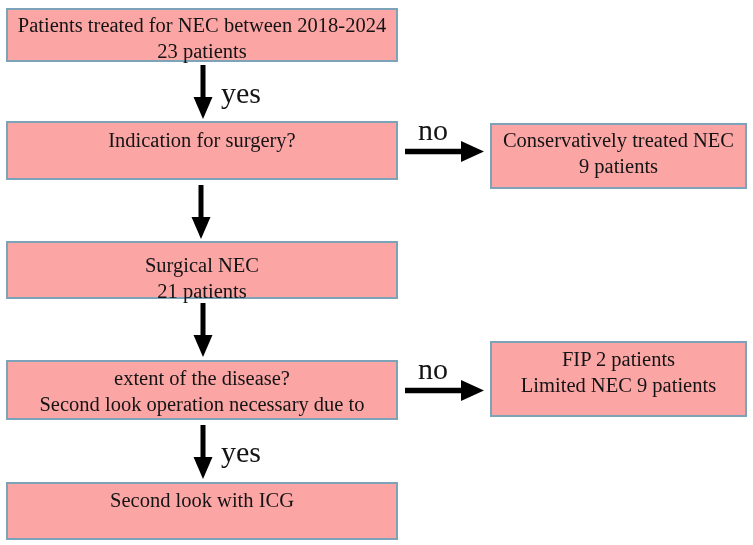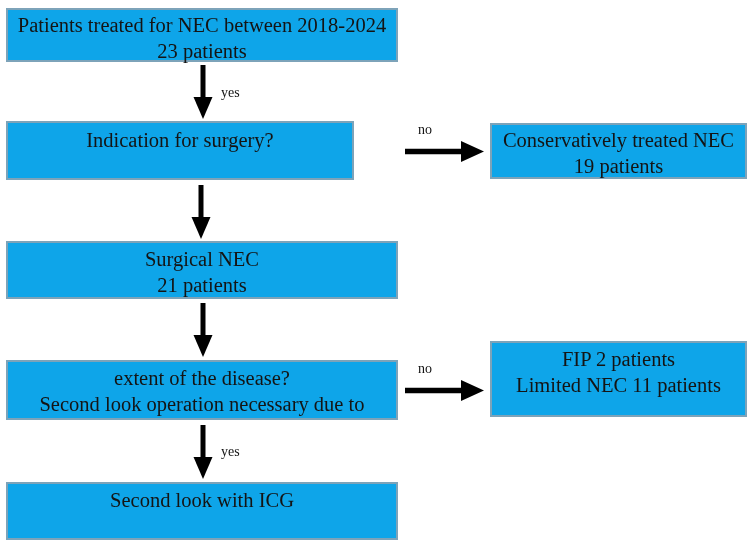--- a/index.html
+++ b/index.html
@@ -13,58 +13,58 @@
     height: 545px;
     background: #ffffff;
     font-family: "Liberation Serif", "DejaVu Serif", serif;
     color: #141414;
     overflow: hidden;
   }
   .flow-box {
     position: absolute;
     box-sizing: border-box;
     border: 2px solid #7da3b9;
-    background: #0ea5e9;
+    background: #fca5a5;
     display: flex;
     flex-direction: column;
     align-items: center;
     justify-content: flex-start;
     padding-top: 2px;
     text-align: center;
   }
   .box-line {
     display: block;
     font-size: 20.5px;
     line-height: 26px;
     white-space: nowrap;
   }
   
   .box-a { left: 6px;   top: 8px;   width: 392px; height: 54px; }
-  .box-b { left: 6px;   top: 121px; width: 348px; height: 59px; padding-top: 4px; }
-  .box-d { left: 6px;   top: 241px; width: 392px; height: 58px; padding-top: 3px; }
+  .box-b { left: 6px;   top: 121px; width: 392px; height: 59px; padding-top: 4px; }
+  .box-d { left: 6px;   top: 241px; width: 392px; height: 58px; padding-top: 9px; }
   .box-e { left: 6px;   top: 360px; width: 392px; height: 60px; padding-top: 3px; }
   .box-g { left: 6px;   top: 482px; width: 392px; height: 58px; padding-top: 3px; gap: 41px; }
   
-  .box-c { left: 490px; top: 123px; width: 257px; height: 56px; }
+  .box-c { left: 490px; top: 123px; width: 257px; height: 66px; }
   .box-f { left: 490px; top: 341px; width: 257px; height: 76px; padding-top: 3px; }
 
   .arrow {
     position: absolute;
     display: block;
   }
   .arrow-v1 { left: 191px; top: 64px;  }
   .arrow-v2 { left: 189px; top: 184px; }
   .arrow-v3 { left: 191px; top: 302px; }
   .arrow-v4 { left: 191px; top: 424px; }
   .arrow-h1 { left: 404px; top: 138px; }
   .arrow-h2 { left: 404px; top: 377px; }
 
   .branch-label {
     position: absolute;
-    font-size: 14px;
+    font-size: 30px;
     line-height: 24px;
     white-space: nowrap;
   }
   .label-yes-top    { left: 221px; top: 81px;  }
   .label-no-top     { left: 418px; top: 118px; }
   .label-no-bottom  { left: 418px; top: 357px; }
   .label-yes-bottom { left: 221px; top: 440px; }
 </style>
 </head>
 <body>
@@ -87,21 +87,21 @@
   </div>
 
   <svg class="arrow arrow-h1" width="82" height="27" viewBox="0 0 82 27">
     <line x1="1" y1="13.5" x2="60" y2="13.5" stroke="#000" stroke-width="5.5"></line>
     <polygon points="57,3 57,24 80,13.5" fill="#000"></polygon>
   </svg>
   <span class="branch-label label-no-top">no</span>
 
   <div class="flow-box box-c">
     <span class="box-line">Conservatively treated NEC</span>
-    <span class="box-line">19 patients</span>
+    <span class="box-line">9 patients</span>
   </div>
 
   <svg class="arrow arrow-v2" width="24" height="55" viewBox="0 0 24 55">
     <line x1="12" y1="1" x2="12" y2="37" stroke="#000" stroke-width="5"></line>
     <polygon points="2.5,33 21.5,33 12,55" fill="#000"></polygon>
   </svg>
 
   <div class="flow-box box-d">
     <span class="box-line">Surgical NEC</span>
     <span class="box-line">21 patients</span>
@@ -118,21 +118,21 @@
   </div>
 
   <svg class="arrow arrow-h2" width="82" height="27" viewBox="0 0 82 27">
     <line x1="1" y1="13.5" x2="60" y2="13.5" stroke="#000" stroke-width="5.5"></line>
     <polygon points="57,3 57,24 80,13.5" fill="#000"></polygon>
   </svg>
   <span class="branch-label label-no-bottom">no</span>
 
   <div class="flow-box box-f">
     <span class="box-line">FIP 2 patients</span>
-    <span class="box-line">Limited NEC 11 patients</span>
+    <span class="box-line">Limited NEC 9 patients</span>
   </div>
 
   <svg class="arrow arrow-v4" width="24" height="55" viewBox="0 0 24 55">
     <line x1="12" y1="1" x2="12" y2="37" stroke="#000" stroke-width="5"></line>
     <polygon points="2.5,33 21.5,33 12,55" fill="#000"></polygon>
   </svg>
   <span class="branch-label label-yes-bottom">yes</span>
 
   <div class="flow-box box-g">
     <span class="box-line">Second look with ICG</span>

